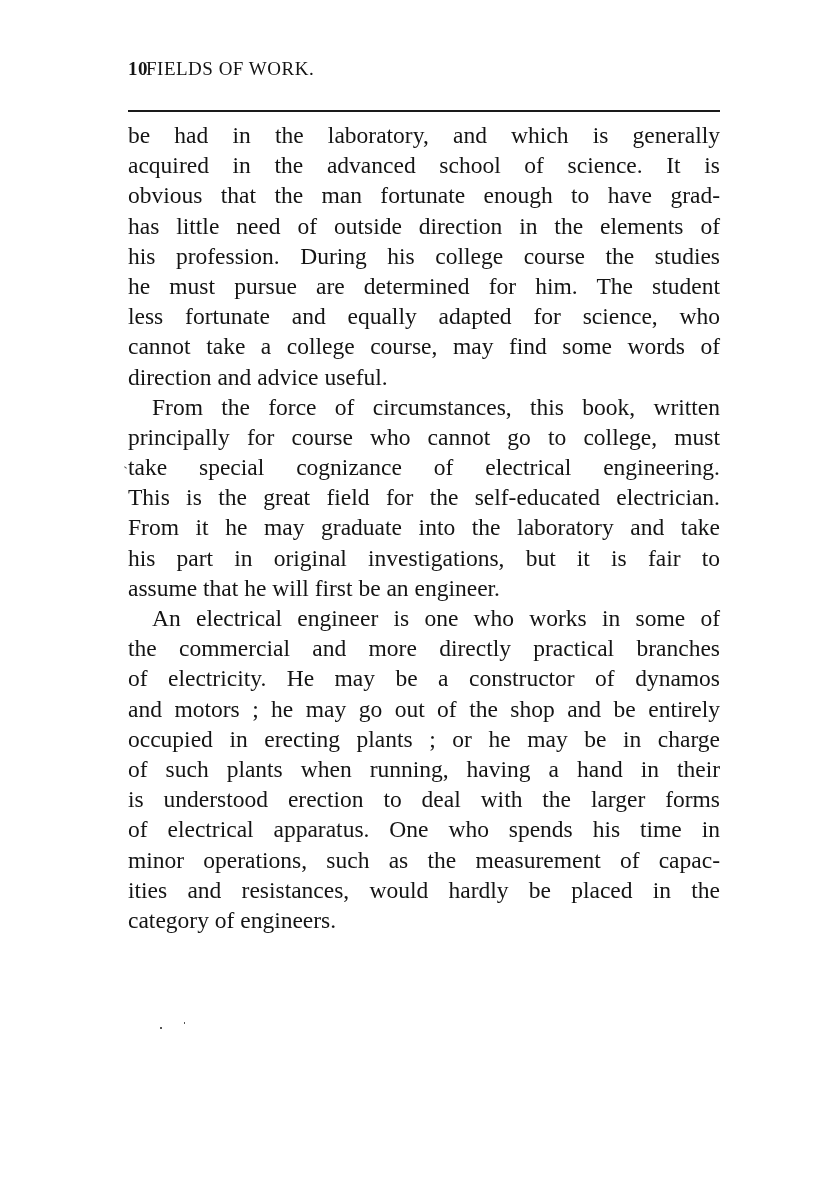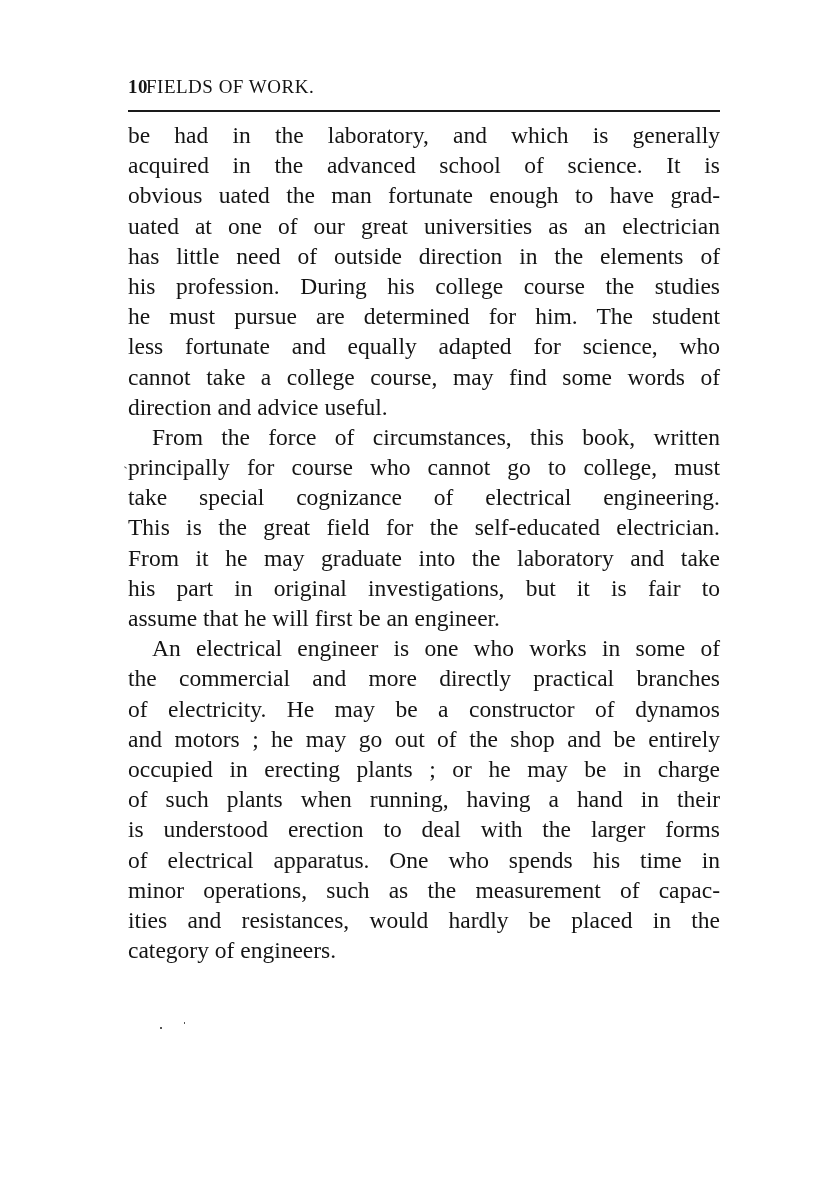--- a/index.html
+++ b/index.html
@@ -17,21 +17,21 @@
     }
     .page {
       position: absolute;
       left: 0; top: 0;
       width: 840px; height: 1191px;
       background: #ffffff;
     }
     .running-head {
       position: absolute;
       left: 128px;
-      top: 76px;
+      top: 58px;
       width: 592px;
       height: 26px;
       font-size: 19px;
       letter-spacing: 0.5px;
     }
     .page-number {
       position: absolute;
       left: 0;
       top: 0;
       font-weight: bold;
@@ -88,22 +88,21 @@
     <span class="page-number">10</span>
     <span class="head-title">FIELDS OF WORK.</span>
   </div>
   <div class="head-rule"></div>
 
   <div class="body-text">
 
     <div>
       <span class="line">be had in the laboratory, and which is generally</span>
       <span class="line">acquired in the advanced school of science.  It is</span>
-      <span class="line">obvious uated the man fortunate enough to have grad-</span>
-      <span class="line">uated at one of our great universities as an electrician</span>
+      <span class="line">obvious that the man fortunate enough to have grad-</span>
       <span class="line">has little need of outside direction in the elements of</span>
       <span class="line">his profession.  During his college course the studies</span>
       <span class="line">he must pursue are determined for him.  The student</span>
       <span class="line">less fortunate and equally adapted for science, who</span>
       <span class="line">cannot take a college course, may find some words of</span>
       <span class="line last">direction and advice useful.</span>
     </div>
 
     <div>
       <span class="line indent">From the force of circumstances, this book, written</span>

